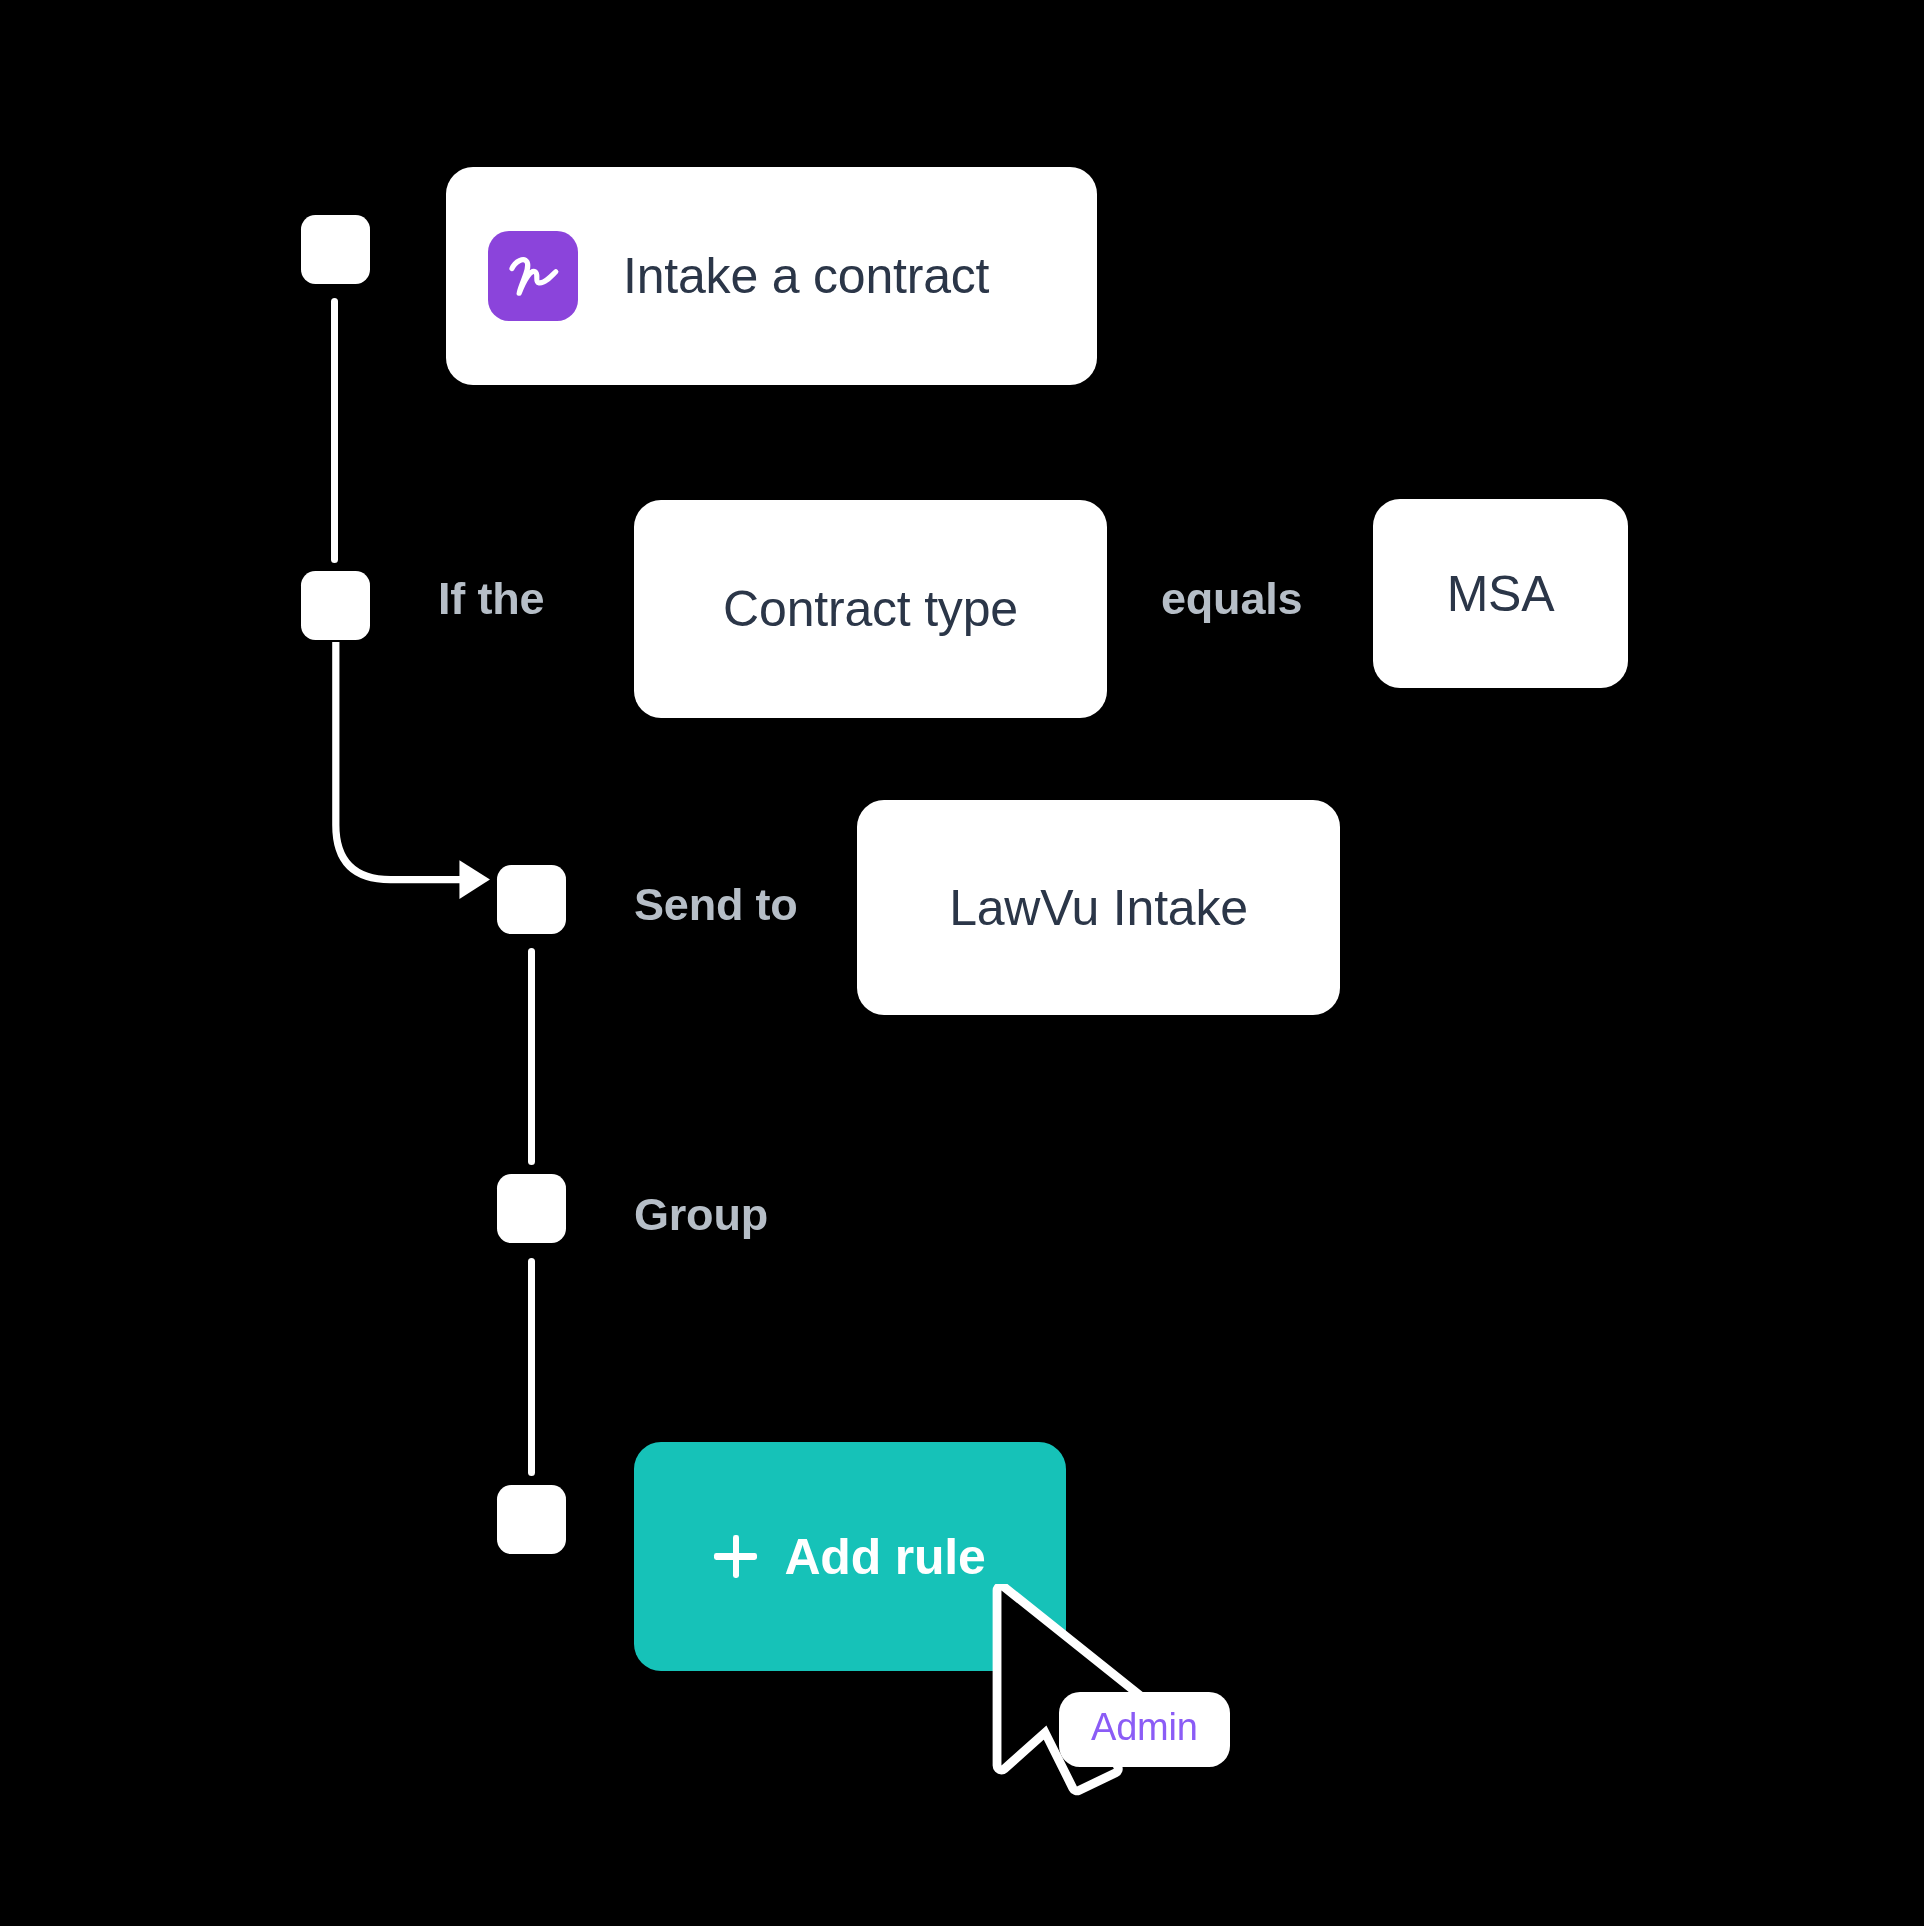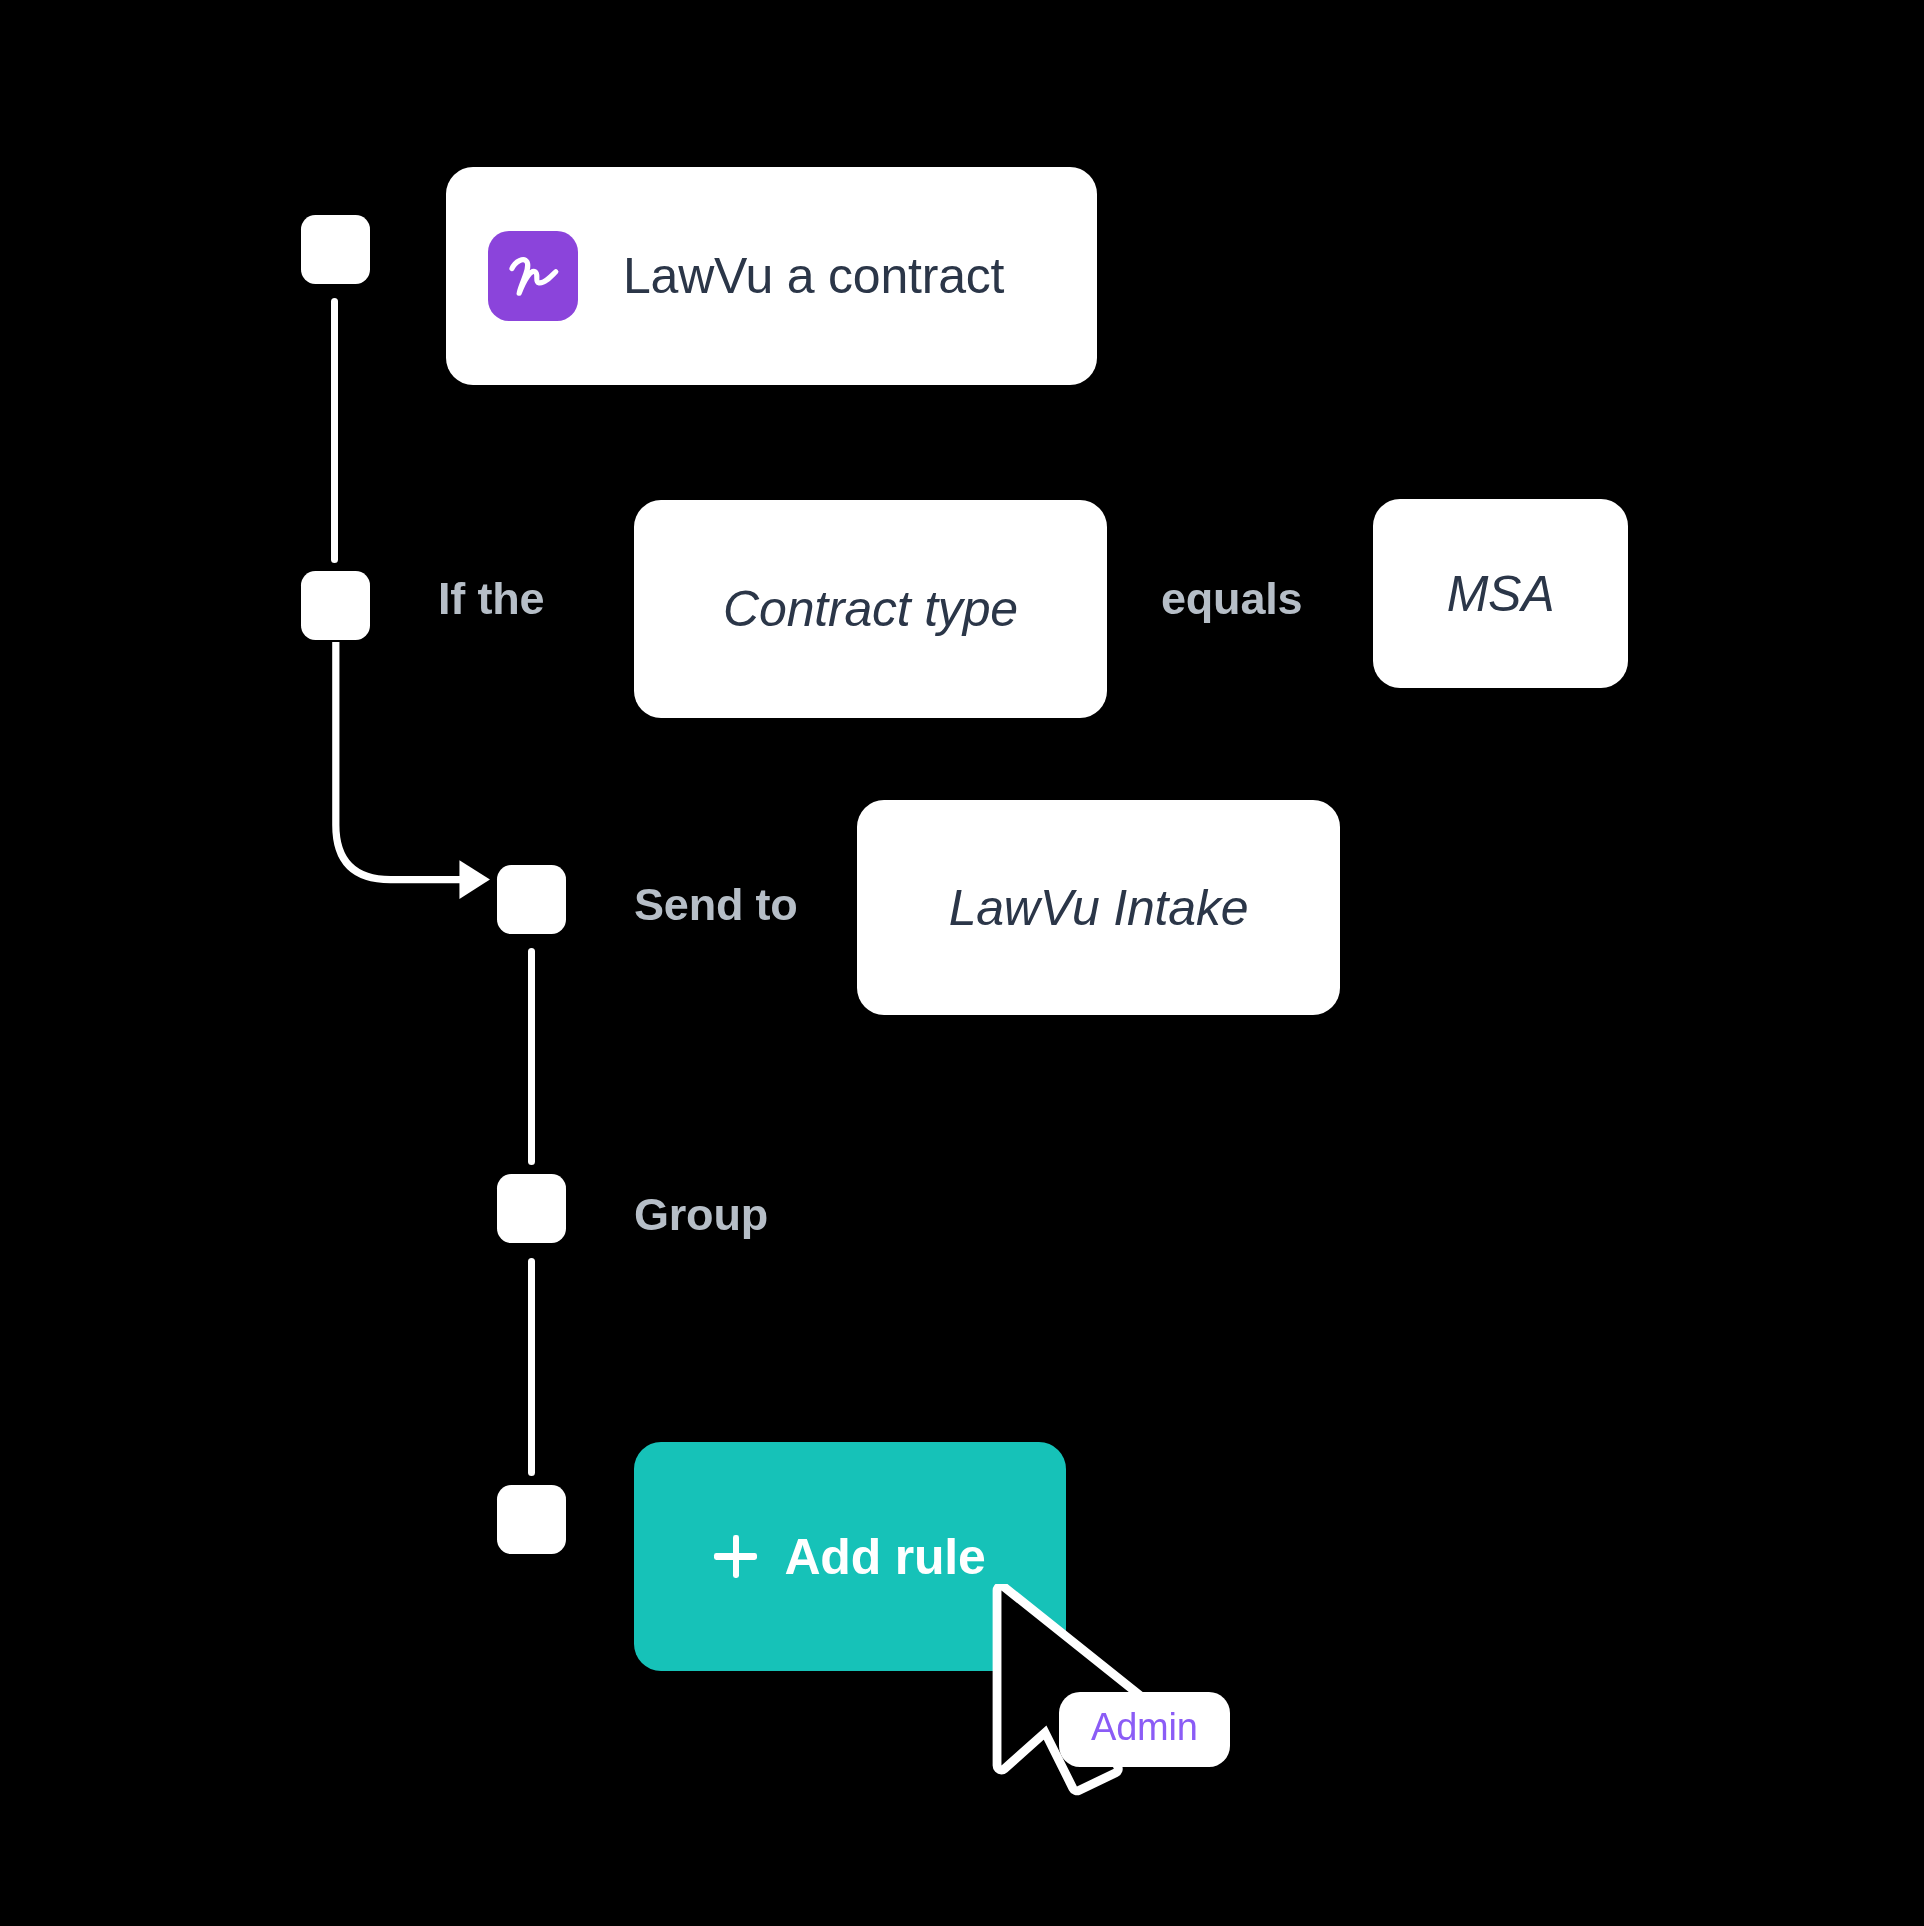--- a/index.html
+++ b/index.html
@@ -46,21 +46,20 @@
   .card {
     position: absolute;
     background: #ffffff;
     border-radius: 27px;
     display: flex;
     align-items: center;
     box-shadow: 0 4.8px 14.4px rgba(0,0,0,0.28);
   }
   .card-center {
     justify-content: center;
-    font-style: italic;
   }
   .card-label {
     color: #2b3648;
     font-size: 50px;
     font-weight: 400;
     letter-spacing: -0.2px;
     white-space: nowrap;
   }
 
   
@@ -177,21 +176,21 @@
   <div class="rail" style="left:528px; top:1258px; height:218px;"></div>
 
   <div class="node" style="left:497px; top:1485px;"></div>
 
   <div class="card" style="left:446px; top:167px; width:651px; height:218px; padding:0 0 0 42px; box-sizing:border-box;">
     <span class="app-icon">
       <svg width="59" height="59" viewBox="0 0 74 74" fill="none">
         <path d="M10 27 C14 18, 25 12, 29 19 C33 27, 22 44, 19 58 C26 40, 34 28, 39 31 C44 34, 38 44, 44 45 C51 46, 59 37, 65 31" stroke="#ffffff" stroke-width="6.5" stroke-linecap="round" stroke-linejoin="round" fill="none"></path>
       </svg>
     </span>
-    <span class="card-label" style="margin-left:45px;">LawVu a contract</span>
+    <span class="card-label" style="margin-left:45px;">Intake a contract</span>
   </div>
 
   <div class="conn-word" style="left:438px; top:573px;">If the</div>
 
   <div class="card card-center" style="left:634px; top:500px; width:473px; height:218px;">
     <span class="card-label">Contract type</span>
   </div>
 
   <div class="conn-word" style="left:1161px; top:573px;">equals</div>
 

